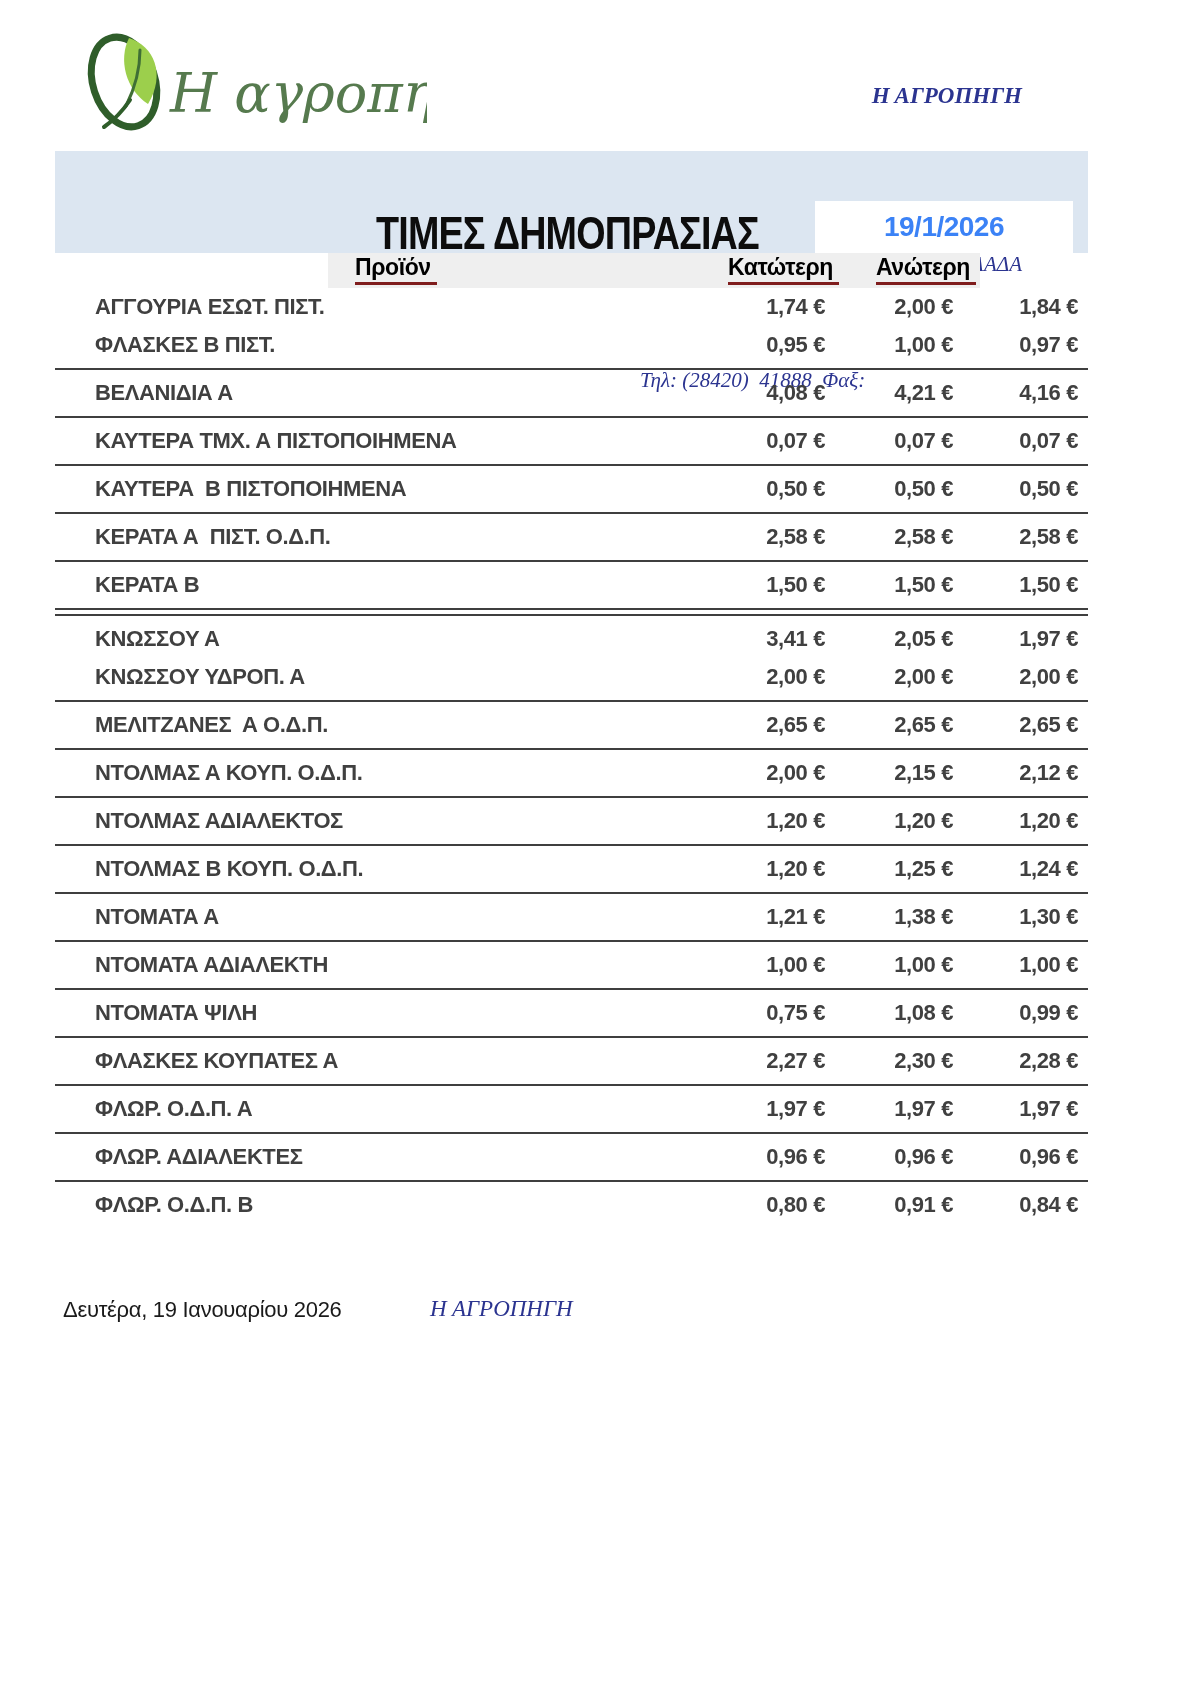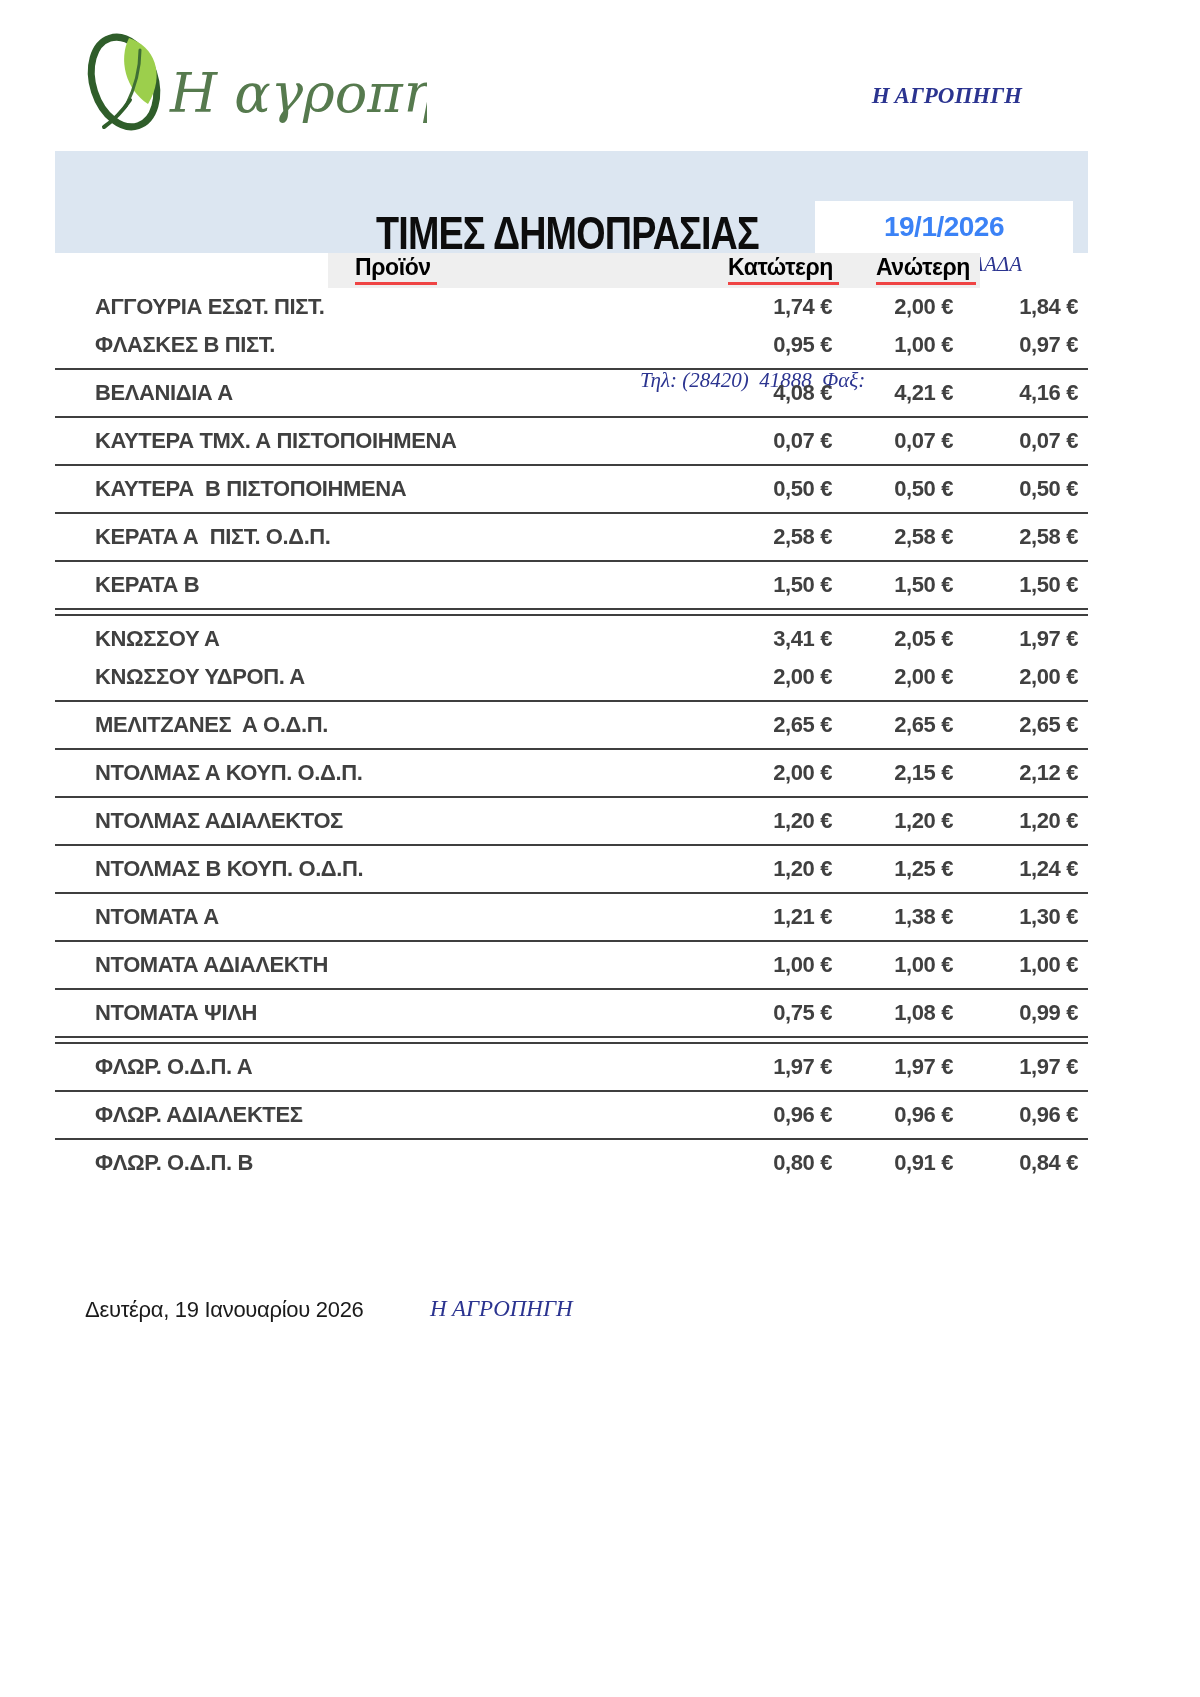--- a/index.html
+++ b/index.html
@@ -24,40 +24,40 @@
          color:#0d0d0d;letter-spacing:-1px;transform:scaleX(0.82);transform-origin:left center;
          white-space:pre;}
   .date-box{position:absolute;left:815px;top:201px;width:258px;height:52px;background:#fff;
             display:flex;align-items:center;justify-content:center;}
   .date-box span{font-size:28px;font-weight:700;color:#3b82f6;letter-spacing:-0.5px;}
 
   
   .col-band{position:absolute;left:328px;top:253px;width:652px;height:35px;
             background:var(--band,#efefef);}
   .col-band span{position:absolute;top:1px;font-size:23px;font-weight:700;color:#000;
-                 border-bottom:3px solid #ef4444;padding:0 6px 1px 0;white-space:pre;
+                 border-bottom:3px solid #7f1d1d;padding:0 6px 1px 0;white-space:pre;
                  letter-spacing:-0.4px;}
   .h-prod{left:27px;}
   .h-min{right:141px;}
   .h-max{right:4px;}
 
   
   .tbody{position:absolute;left:55px;top:288px;width:1033px;}
   .row{position:relative;height:38px;}
   .cell{position:absolute;top:50%;transform:translateY(-50%);font-size:22px;font-weight:700;
         color:#404040;white-space:pre;letter-spacing:-0.4px;}
   .name{left:40px;}
-  .p1{right:256px;text-align:right;}
+  .p1{right:263px;text-align:right;}
   .p2{right:135px;}
   .p3{right:10px;}
   .sep{height:2px;background:#3f3f3f;margin:4px 0;}
 
   
   .footer-date{position:absolute;left:63px;top:1297px;font-size:22px;color:#1a1a1a;
-               letter-spacing:-0.3px;white-space:pre;margin-left:22px;}
+               letter-spacing:-0.3px;white-space:pre;}
   .footer-sign{position:absolute;left:430px;top:1296px;
                font-family:"Liberation Serif","DejaVu Serif",serif;font-style:italic;
                font-size:23px;color:var(--navy,#2b3490);white-space:pre;}
 </style>
 </head>
 <body>
 
 <div class="page">
 
   <div class="logo">
@@ -196,20 +196,26 @@
       <span class="cell p3">1,00 €</span>
     </div>
       <div class="sep"></div>
       <div class="row">
       <span class="cell name">ΝΤΟΜΑΤΑ ΨΙΛΗ</span>
       <span class="cell p1">0,75 €</span>
       <span class="cell p2">1,08 €</span>
       <span class="cell p3">0,99 €</span>
     </div>
       <div class="sep"></div>
+      <div class="row">
+      <span class="cell name">ΦΛΑΣΚΕΣ ΚΟΥΠΑΤΕΣ Α</span>
+      <span class="cell p1">2,27 €</span>
+      <span class="cell p2">2,30 €</span>
+      <span class="cell p3">2,28 €</span>
+    </div>
       <div class="sep"></div>
       <div class="row">
       <span class="cell name">ΦΛΩΡ. Ο.Δ.Π. Α</span>
       <span class="cell p1">1,97 €</span>
       <span class="cell p2">1,97 €</span>
       <span class="cell p3">1,97 €</span>
     </div>
       <div class="sep"></div>
       <div class="row">
       <span class="cell name">ΦΛΩΡ. ΑΔΙΑΛΕΚΤΕΣ</span>

